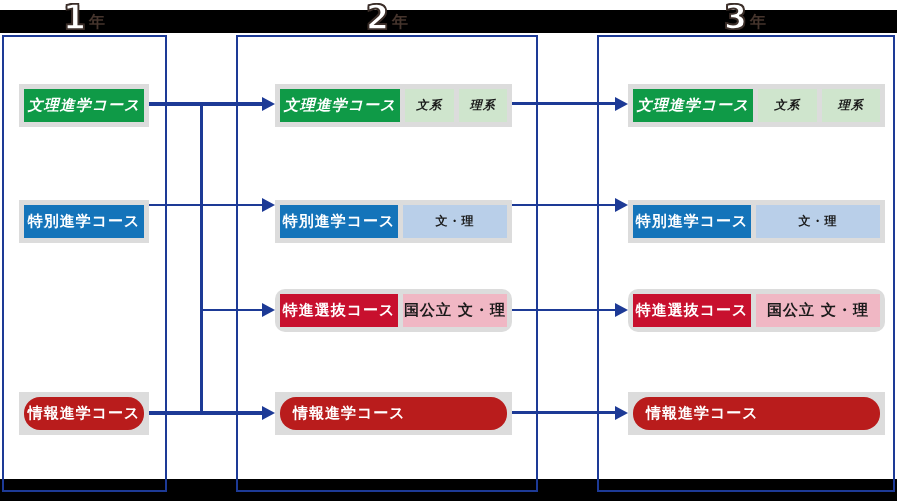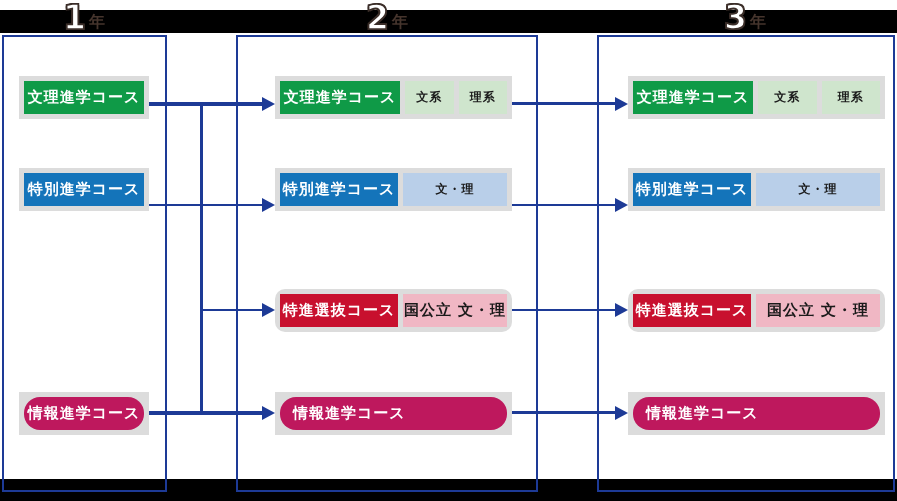--- a/index.html
+++ b/index.html
@@ -26,30 +26,30 @@
   .year-label .nen{font-size:16px;font-weight:bold;color:#46352d;margin-left:3px;line-height:22px;}
   .yl1{left:84px;} .yl2{left:387px;} .yl3{left:745px;}
   
   .group{
     position:absolute;height:43px;background:#dcdcdc;z-index:5;
     box-sizing:border-box;padding:5px;display:flex;gap:5px;align-items:stretch;
   }
   .g-c1{left:19px;width:130px;}
   .g-c2{left:275px;width:237px;}
   .g-c3{left:628px;width:257px;}
-  .r1{top:76px;} .r2{top:168px;} .r3{top:289px;border-radius:10px;} .r4{top:392px;}
+  .r1{top:84px;font-style:italic;} .r2{top:200px;} .r3{top:289px;border-radius:10px;} .r4{top:392px;}
   .btn{
     display:flex;align-items:center;justify-content:center;
     color:#fff;font-size:15px;font-weight:bold;letter-spacing:1px;white-space:nowrap;
   }
   .btn.full{flex:1;}
   .btn.green{background:#0f9a47;}
   .btn.blue{background:#1474ba;}
   .btn.red{background:#c8102e;}
-  .btn.orange{background:#be185d;border-radius:16px;}
+  .btn.orange{background:#b91c1c;border-radius:16px;}
   .btn.w120{flex:0 0 120px;}
   .btn.w118{flex:0 0 118px;}
   .bar-left{justify-content:flex-start;padding-left:13px;}
   .track{
     flex:1;display:flex;align-items:center;justify-content:center;
     color:#1a1a1a;font-size:12px;font-weight:bold;white-space:nowrap;letter-spacing:1px;
   }
   .track.lgreen{background:#cfe5cd;}
   .track.lblue{background:#b9cfe9;}
   .track.pink{background:#f0b7c4;font-size:15px;}

